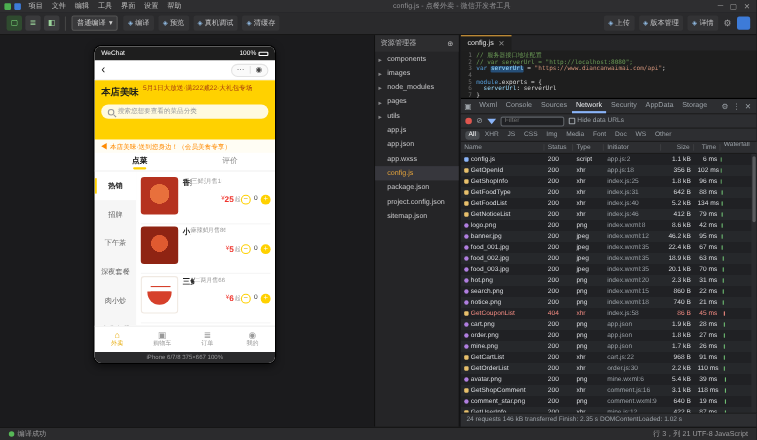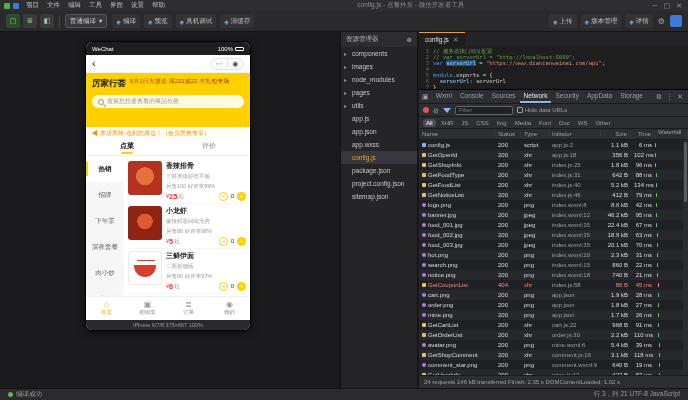--- a/index.html
+++ b/index.html
@@ -87,21 +87,21 @@
   .food-list { flex:1; background:#fff; padding:3px 4px; overflow:hidden; }
   .food-item { display:flex; gap:4px; height:45px; padding:2px 0; border-bottom:1px solid #f6f6f6; }
   .food-img { width:34px; height:34px; border-radius:3px; flex:none; position:relative; overflow:hidden; }
   .img-dish { background:radial-gradient(circle at 50% 45%, #e8703c 0 35%, #b5321f 36% 100%); }
   .img-dish2 { background:radial-gradient(circle at 50% 45%, #e05a30 0 30%, #8f2413 31% 100%); }
   .img-bowl { background:#fff; border:1px solid #f0e9e2; }
   .img-bowl::after { content:""; position:absolute; left:5px; right:5px; bottom:7px; height:12px;
                      background:#d6402b; border-radius:0 0 11px 11px; }
   .img-bowl::before { content:""; position:absolute; left:8px; top:8px; width:18px; height:4px;
                       border-top:1px solid #d6402b; border-bottom:1px solid #d6402b; }
-  .food-info { flex:1; display:flex; flex-direction:column; justify-content:space-between; min-width:0; }
+  .food-info { flex:1; display:flex; justify-content:space-between; min-width:0; }
   .food-name { font-size:7px; font-weight:bold; color:#222; white-space:nowrap; overflow:hidden; }
   .food-desc,.food-sales { font-size:5.5px; color:#9b9b9b; white-space:nowrap; overflow:hidden; }
   .price-row { display:flex; align-items:center; }
   .yen { color:#f0342c; font-size:5.5px; }
   .price { color:#f0342c; font-size:7.5px; font-weight:bold; }
   .unit { color:#999; font-size:5.5px; margin-left:1px; }
   .stepper { margin-left:auto; display:flex; align-items:center; gap:2px; }
   .st-minus { width:9px; height:9px; border-radius:50%; border:1px solid #ffd100; color:#d9b000;
               font-size:7px; line-height:7px; text-align:center; }
   .st-count { font-size:6px; color:#333; width:5px; text-align:center; }
@@ -275,21 +275,21 @@
     <div class="sim-nav">
       <span class="back-arrow">‹</span>
       <span class="nav-spacer"></span>
       <span class="capsule">
         <span>⋯</span>
         <span>◉</span>
       </span>
     </div>
     <div class="sim-header">
       <div class="shop-row">
-        <span class="shop-name">厉家行荟</span>
+        <span class="shop-name">本店美味</span>
         <span class="shop-promo">5月1日大放送·满222减22·大礼包专场</span>
       </div>
       <div class="search-pill">
         <span class="mag"></span>
         <span class="search-ph">搜索您想要查看的菜品分类</span>
       </div>
     </div>
     <div class="sim-notice">
       <span class="horn"></span>
       <span>本店美味·送到您身边！（会员美食专享）</span>

